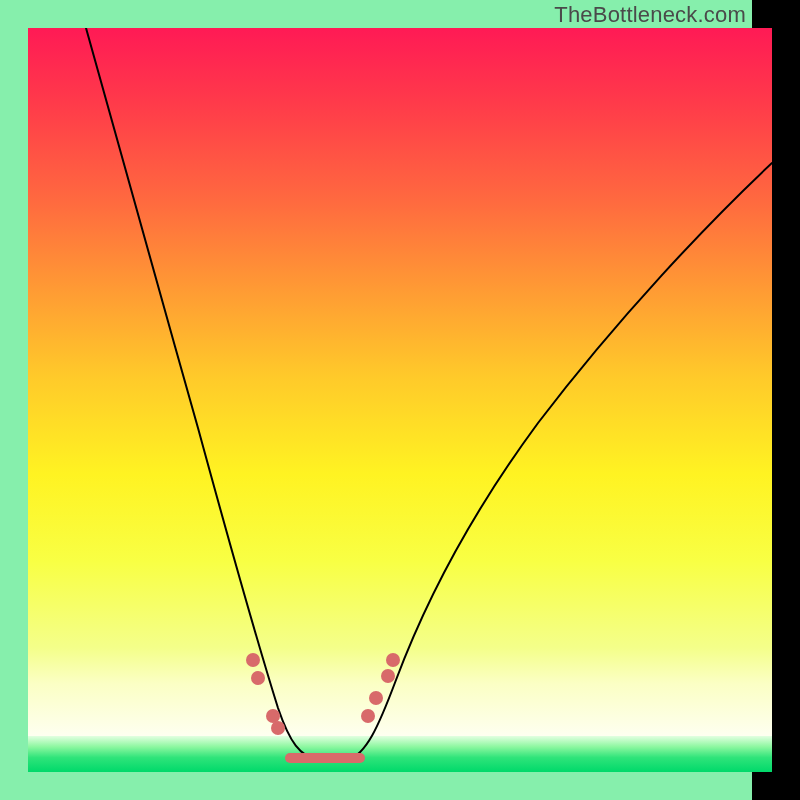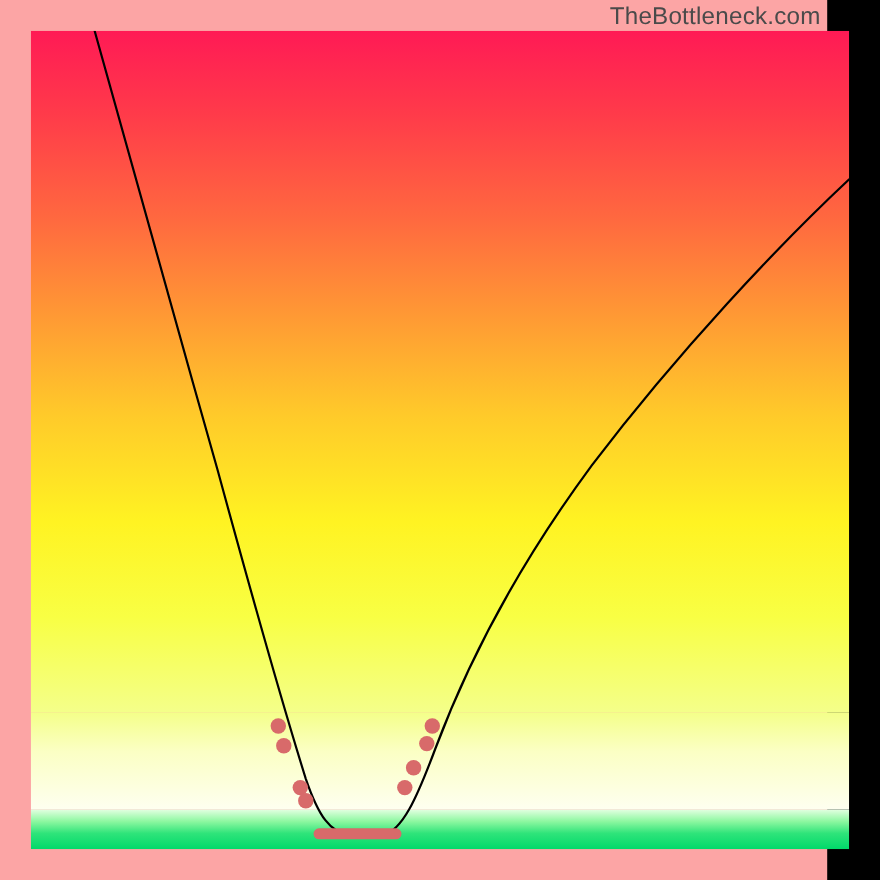--- a/index.html
+++ b/index.html
@@ -2,21 +2,21 @@
 <html><head>
 <meta charset="utf-8">
 <style>
   * { margin: 0; padding: 0; box-sizing: border-box; }
   html, body { width: 800px; height: 800px; overflow: hidden; }
   body { background: #000; font-family: Arial, sans-serif; }
   .frame {
     position: absolute;
     top: 0; left: 0;
     width: 752px; height: 800px;
-    background: #fca5a5;
+    background: #86efac;
   }
   .plot {
     position: absolute;
     top: 28px;
     left: 28px;
     width: 744px;
     height: 744px;
     overflow: hidden;
   }
   .gradient {

